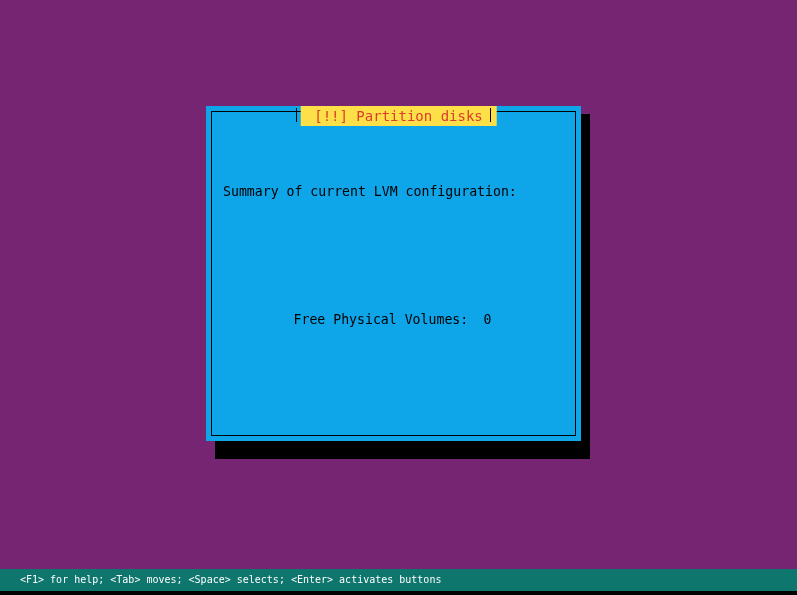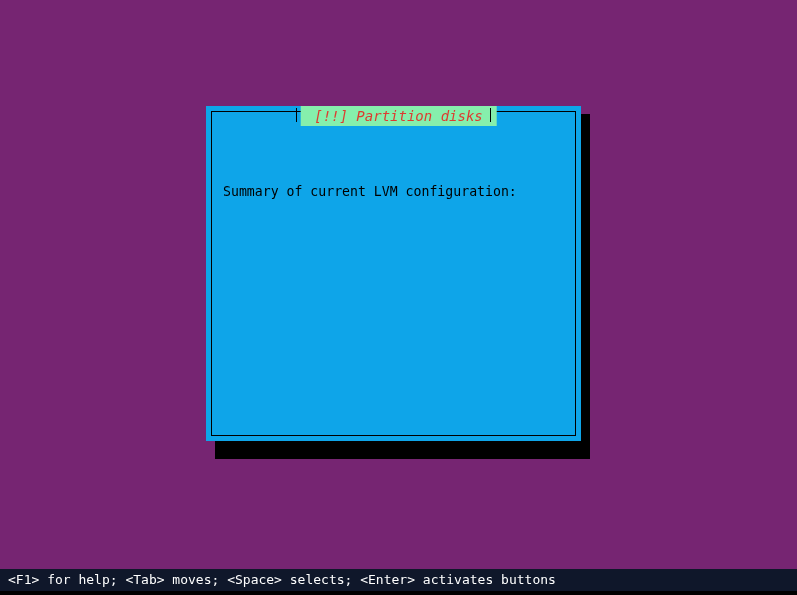--- a/index.html
+++ b/index.html
@@ -40,29 +40,28 @@
     right: 5px;
     bottom: 5px;
     border: 1px solid #000000;
     box-sizing: border-box;
   }
   #dialog-title {
     position: absolute;
     left: 50%;
     transform: translateX(-50%);
     top: 106px;
-    background: #86efac;
+    background: #fde047;
     color: #dd3b30;
     font-size: 14px;
     line-height: 20px;
     letter-spacing: 0px;
     padding: 0 14px;
     white-space: pre;
     z-index: 5;
-    font-style: italic;
   }
   
   .title-tick {
     position: absolute;
     top: 108px;
     width: 1px;
     height: 14px;
     background: #000000;
     z-index: 6;
   }
@@ -90,26 +89,26 @@
   .summary-label { display: inline-block; width: 190px; }
   .summary-value { display: inline-block; }
 
   
   #status-bar {
     position: absolute;
     left: 0;
     bottom: 4px;
     width: 797px;
     height: 22px;
-    background: #0f172a;
+    background: #0f766e;
     color: #ffffff;
-    font-size: 13px;
+    font-size: 10px;
     line-height: 22px;
     white-space: pre;
-    padding-left: 8px;
+    padding-left: 20px;
     box-sizing: border-box;
   }
   #bottom-strip {
     position: absolute;
     left: 0;
     bottom: 0;
     width: 797px;
     height: 4px;
     background: #000000;
   }
@@ -120,20 +119,23 @@
 <div id="dialog-shadow"></div>
 
 <div id="dialog">
   <div id="dialog-frame"></div>
 
   <div id="dialog-body">
 
     <div class="line">Summary of current LVM configuration:</div>
 
     <div id="summary-table">
+      <div class="summary-row">
+        <span class="summary-label">Free Physical Volumes:</span><span class="summary-value">0</span>
+      </div>
     </div>
 
     <div class="spacer"></div>
 
     
 
     
 
     
   </div>

